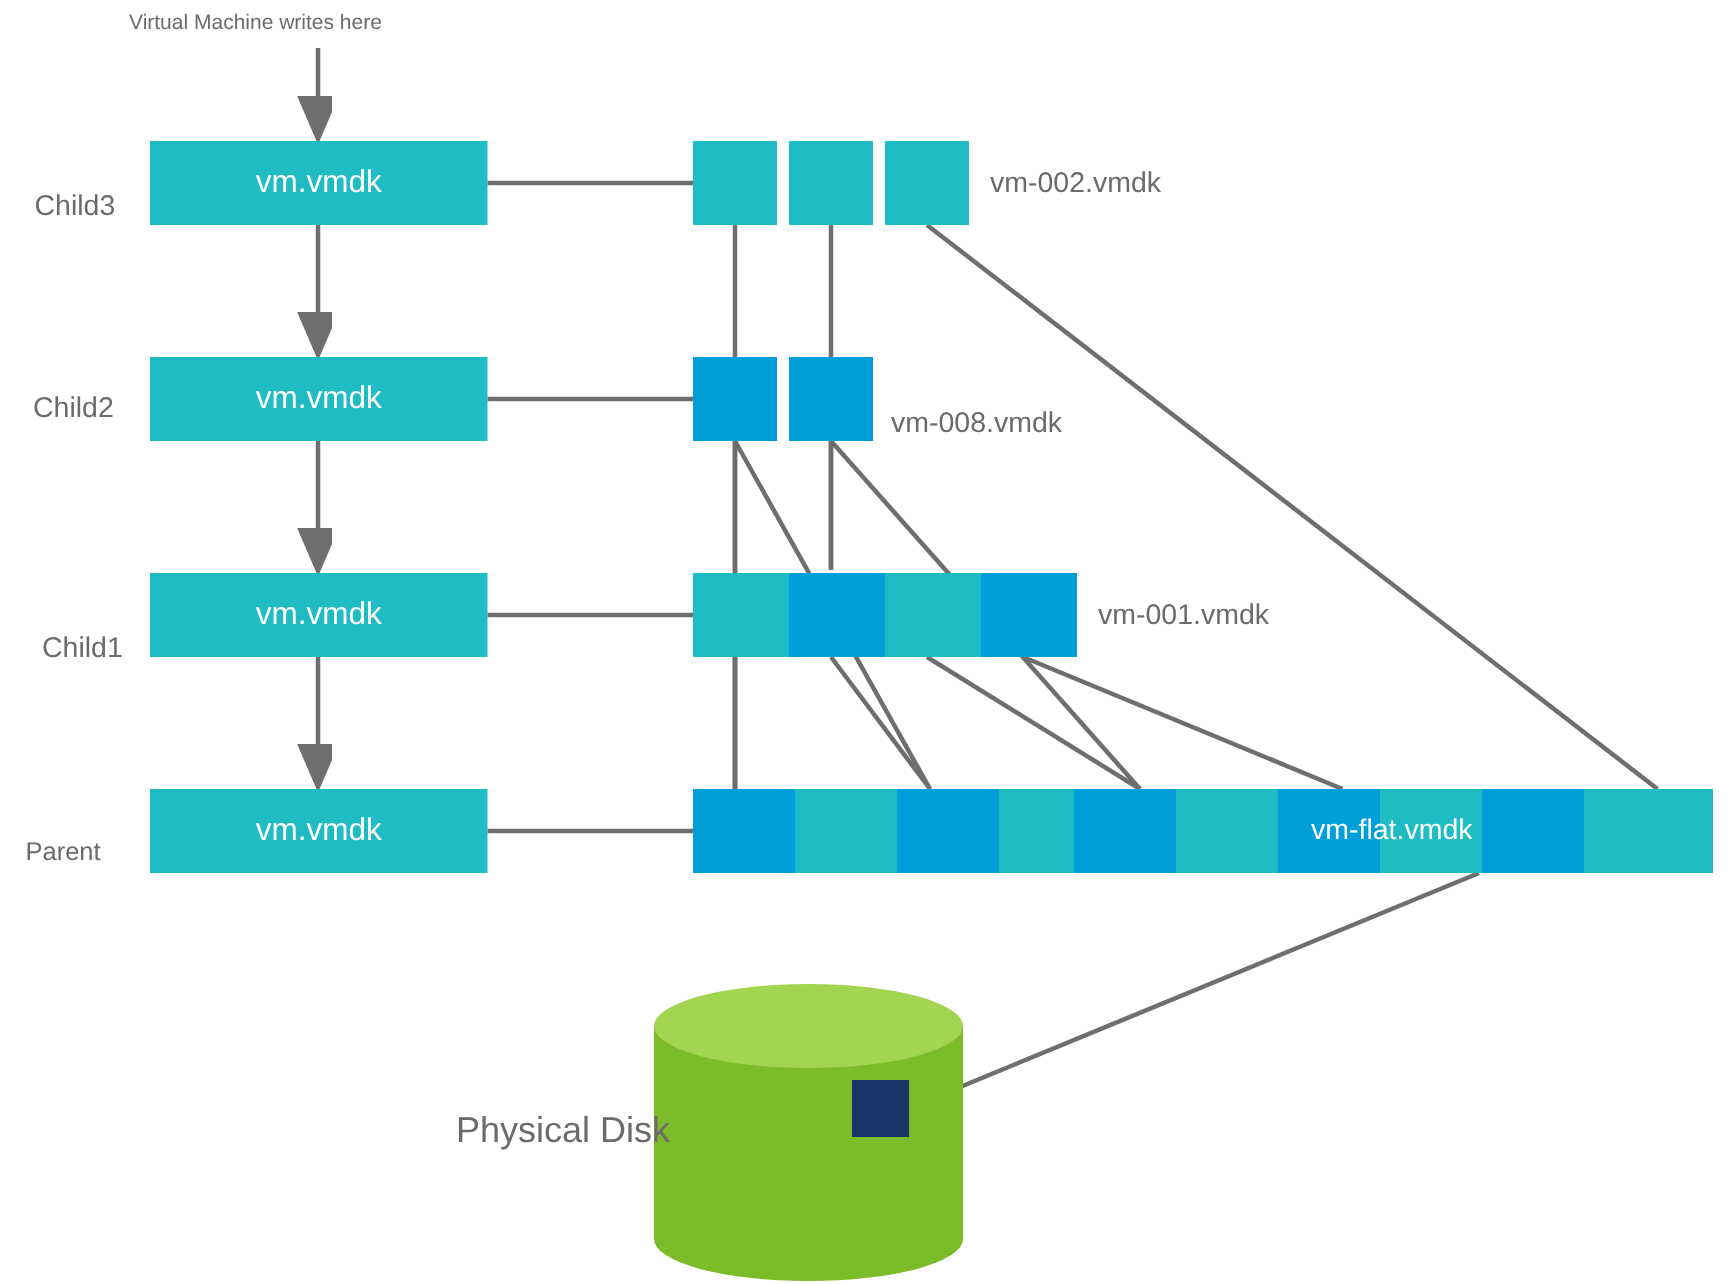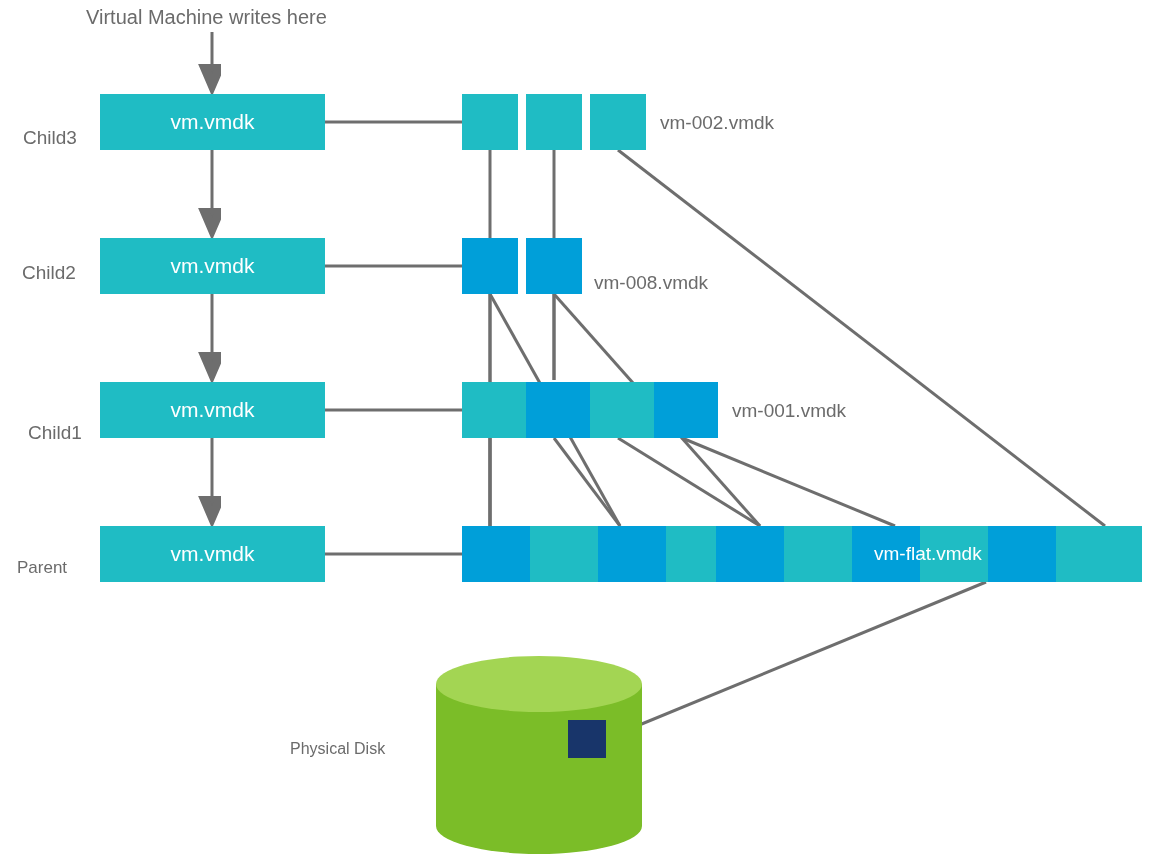--- a/index.html
+++ b/index.html
@@ -51,21 +51,21 @@
   <line x1="554" y1="294" x2="760" y2="526"></line>
 
   <line x1="490" y1="438" x2="490" y2="526"></line>
   <line x1="554" y1="438" x2="620" y2="526"></line>
   <line x1="618" y1="438" x2="760" y2="526"></line>
   <line x1="682" y1="438" x2="895" y2="526"></line>
 
   <line x1="598" y1="742" x2="986" y2="582"></line>
 </svg>
 
-<div class="txt" style="left:86px;top:6px;font-size:20px">Virtual Machine writes here</div>
+<div class="txt" style="left:86px;top:6px;font-size:14px">Virtual Machine writes here</div>
 
 <div class="txt" style="left:23px;top:127px">Child3</div>
 <div class="txt" style="left:22px;top:262px">Child2</div>
 <div class="txt" style="left:28px;top:422px">Child1</div>
 <div class="txt" style="left:17px;top:558px;font-size:17px">Parent</div>
 
 <div class="box" style="left:100px;top:94px;width:225px;height:56px">
       <span>vm.vmdk</span>
     </div>
 <div class="box" style="left:100px;top:238px;width:225px;height:56px">
@@ -102,15 +102,15 @@
 <div class="seg c-teal" style="left:784px;top:526px;width:68px"></div>
 <div class="seg c-blue" style="left:852px;top:526px;width:68px"></div>
 <div class="seg c-teal" style="left:920px;top:526px;width:68px"></div>
 <div class="seg c-blue" style="left:988px;top:526px;width:68px"></div>
 <div class="seg c-teal" style="left:1056px;top:526px;width:86px"></div>
 <div class="seg-txt" style="left:874px;top:543px">vm-flat.vmdk</div>
 
 <div class="cyl-body" style="left:436px;top:684px"></div>
 <div class="cyl-top" style="left:436px;top:656px"></div>
 <div class="seg c-navy" style="left:568px;top:720px;width:38px;height:38px"></div>
-<div class="txt" style="left:290px;top:740px;font-size:16px">Physical Disk</div>
+<div class="txt" style="left:304px;top:740px;font-size:24px">Physical Disk</div>
 
 </div>
 
 </body></html>

